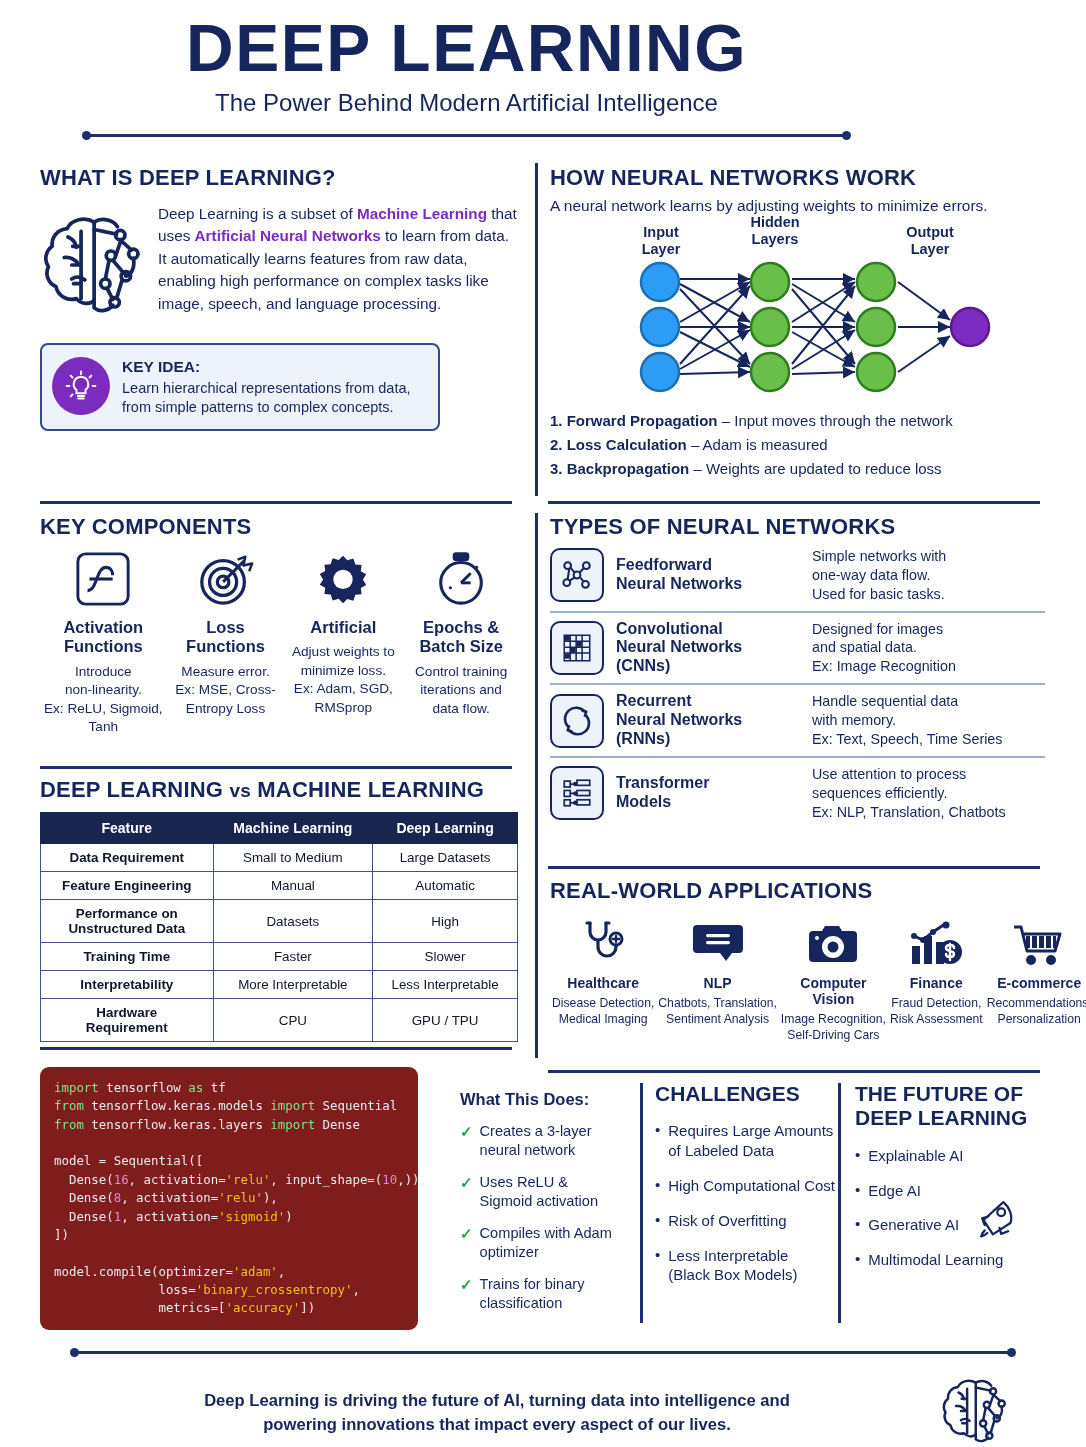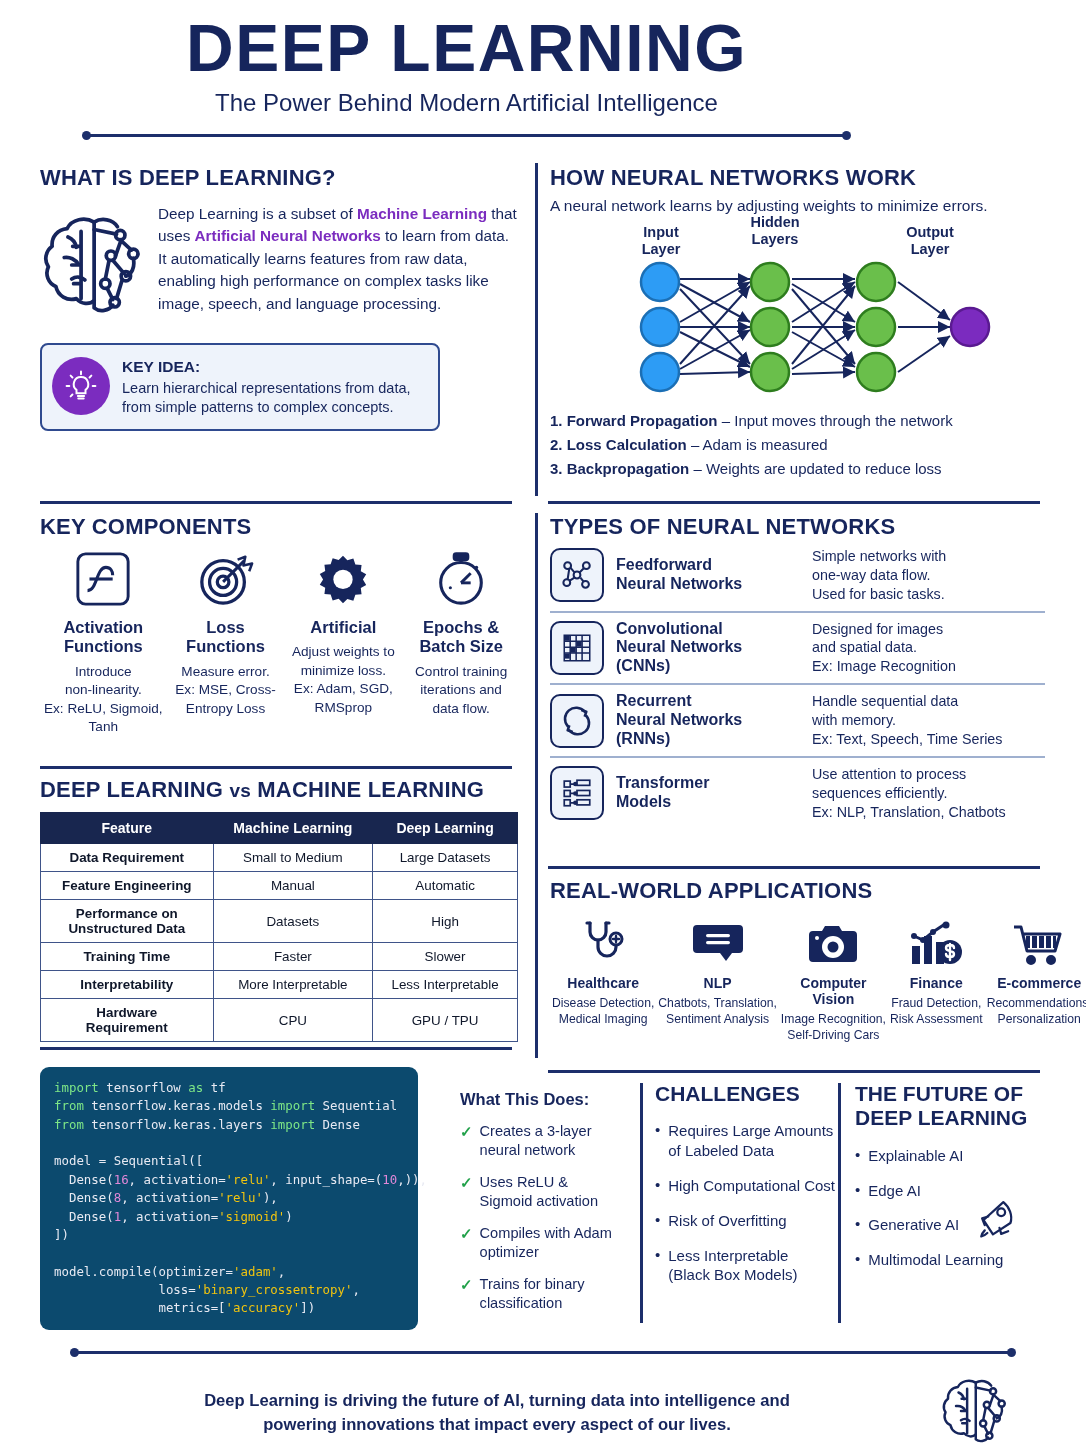--- a/index.html
+++ b/index.html
@@ -115,21 +115,21 @@
 
   
   .apps { display: flex; margin-top: 8px; }
   .app { flex: 1; text-align: center; padding: 0 2px; }
   .app .ic { height: 56px; display: flex; align-items: flex-end; justify-content: center; }
   .app .nm { font-size: 14px; font-weight: 800; margin-top: 7px; }
   .app .ds { font-size: 12.2px; line-height: 1.32; margin-top: 4px; }
 
   
   .code-box {
-    background: #0c4a6e; border-radius: 9px; padding: 12px 14px;
+    background: #7f1d1d; border-radius: 9px; padding: 12px 14px;
     font-family: "DejaVu Sans Mono", "Liberation Mono", monospace;
     font-size: 12.4px; line-height: 1.48; color: #e8eaf3;
     width: 378px; white-space: pre;
   }
   .c-kw { color: #7ee787; }
   .c-str { color: #f1c40f; }
   .c-num { color: #e188d8; }
 
   
   .wtd h3 { font-size: 16.5px; font-weight: 800; }

